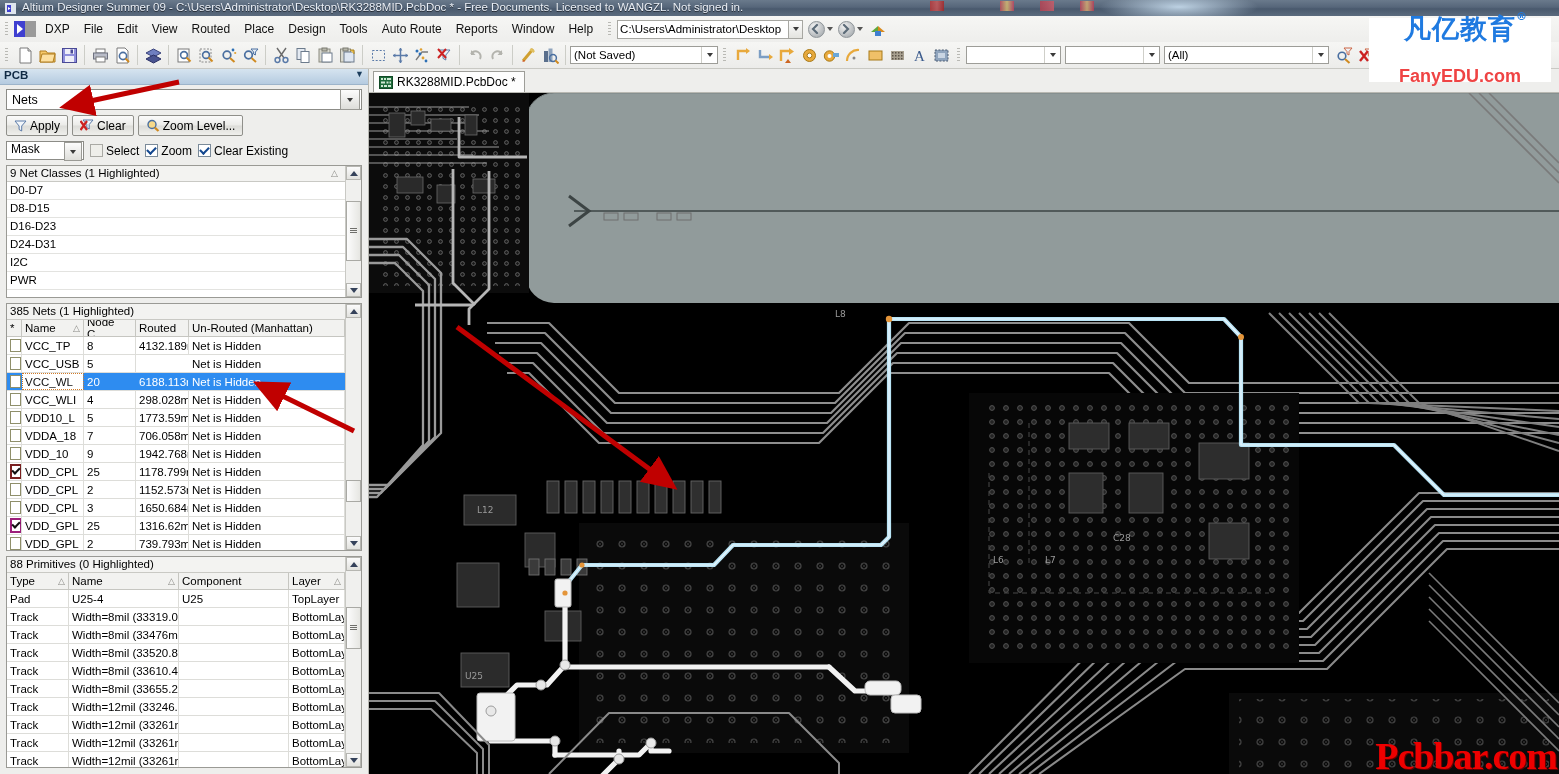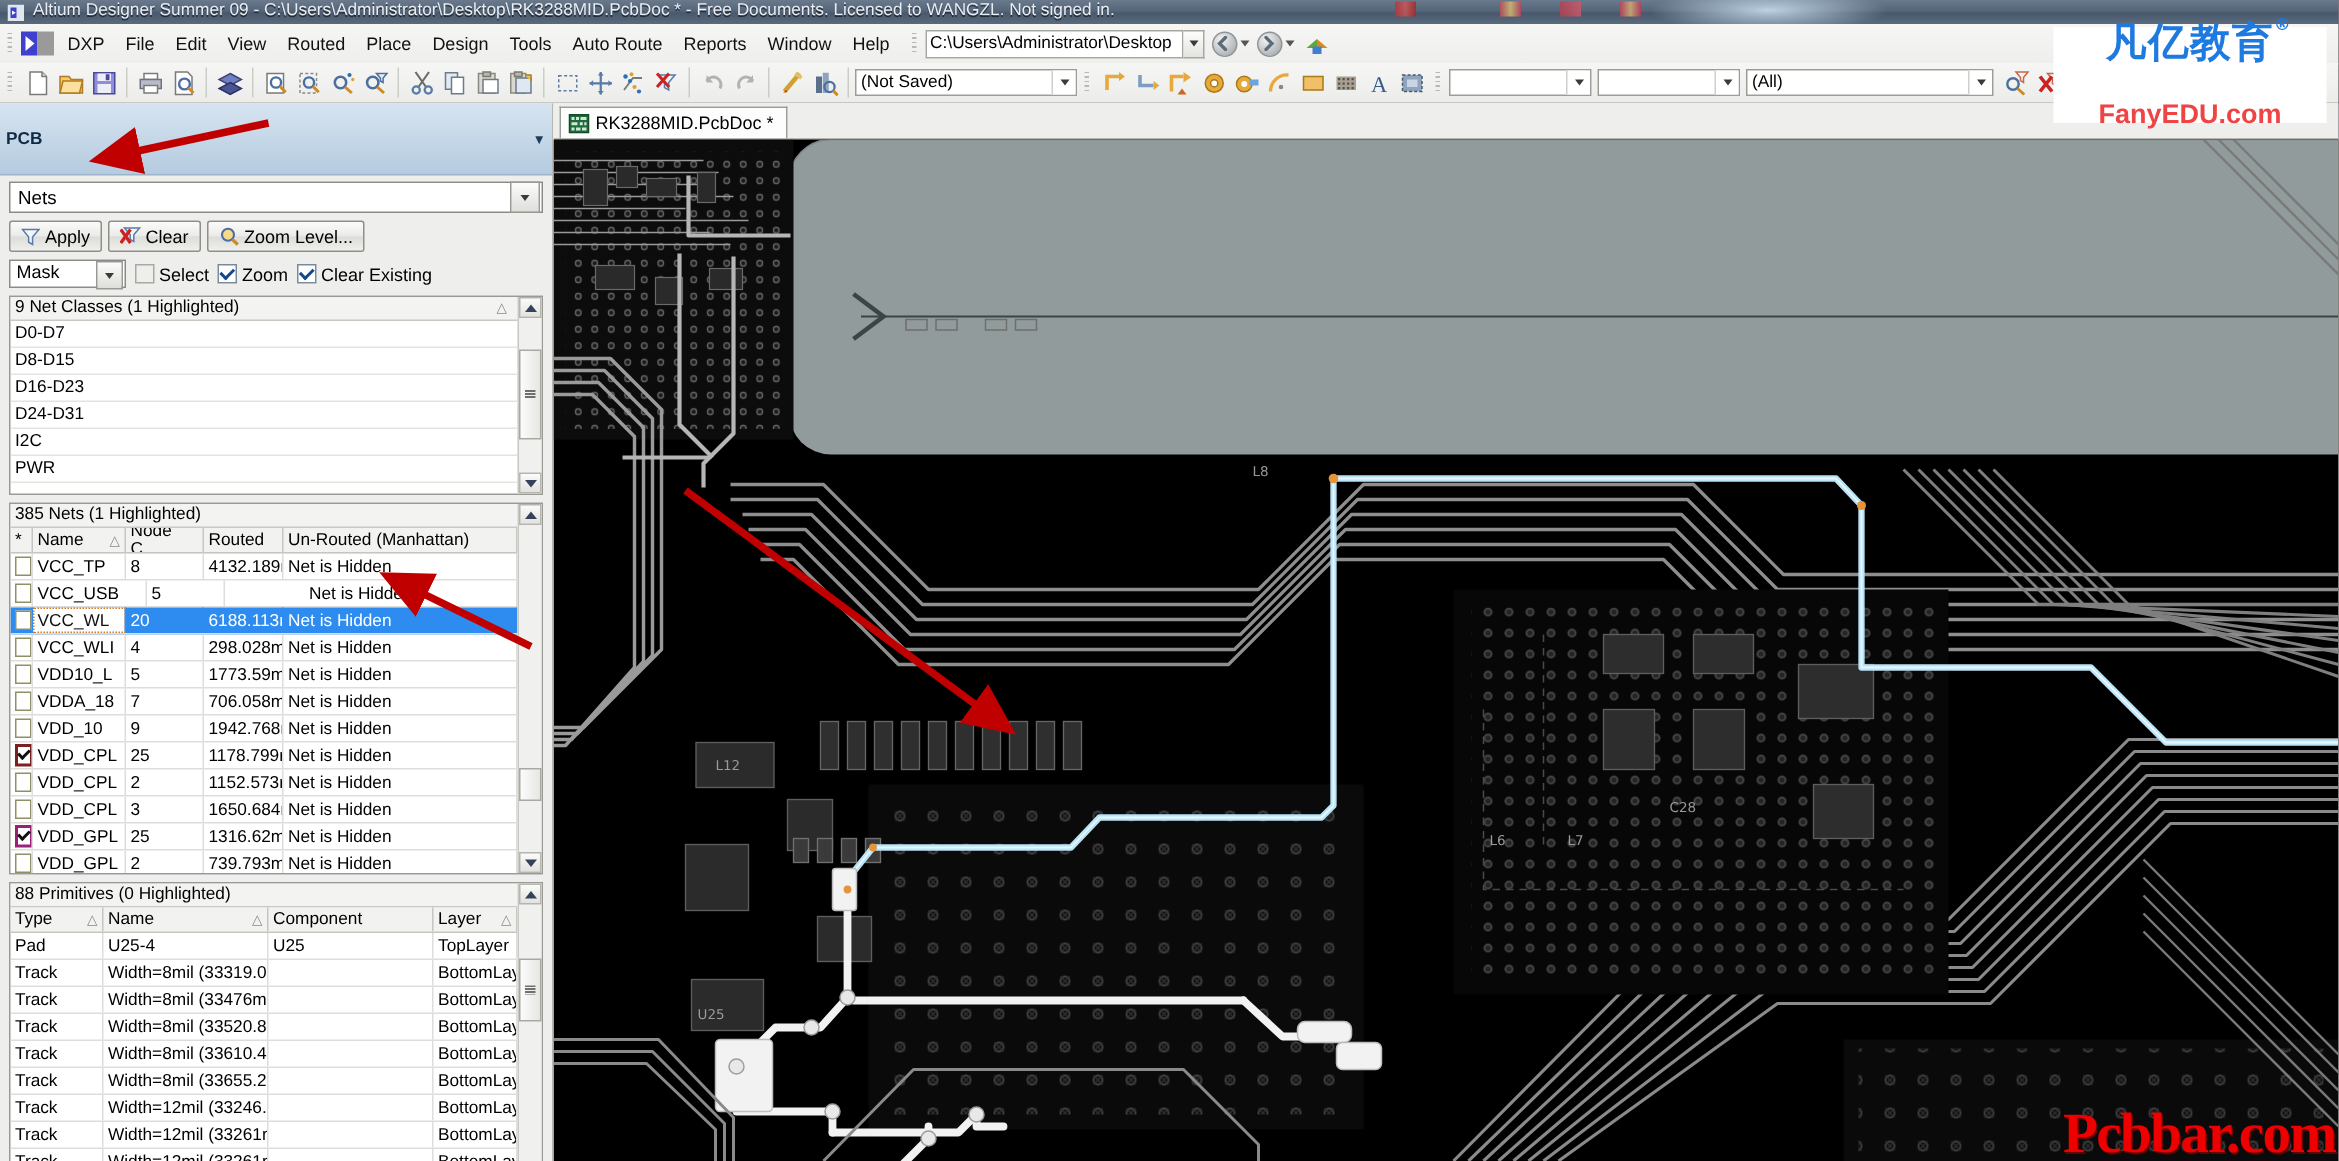--- a/index.html
+++ b/index.html
@@ -86,22 +86,22 @@
   .combo .cb-btn{width:15px;height:16px;display:flex;align-items:center;justify-content:center;
     border-left:1px solid #cfcfc9;background:#fff;}
 
   
   .panel{
     position:absolute;left:0;top:69px;width:368px;height:705px;
     background:#eeeeec;border-right:1px solid #b8b8b2;
   }
   .panel-header{
     height:15px;background:linear-gradient(to bottom,#d6e4f0,#b5cbe0);
-    border-bottom:1px solid #9db4ca;display:flex;align-items:center;
-    padding:16px 4px;font-weight:bold;font-size:11.5px;color:#102a44;
+    border-bottom:1px solid #9db4ca;display:flex;
+    padding:0 4px;font-weight:bold;font-size:11.5px;color:#102a44;
     justify-content:space-between;
   }
   .panel-body{padding:4px 6px 0 6px;}
   .sel-combo{
     height:21px;border:1px solid #8c8c87;background:#fff;display:flex;align-items:center;
     font-size:12.5px;padding-left:5px;margin-bottom:5px;box-sizing:border-box;
   }
   .sel-combo .cb-txt{flex:1;}
   .sel-combo .cb-btn{
     width:18px;height:19px;margin-right:1px;display:flex;align-items:center;justify-content:center;
@@ -645,21 +645,21 @@
                 </div>
                 <div class="gc" style="width: 62px;">VCC_TP</div>
                 <div class="gc" style="width: 52px;">8</div>
                 <div class="gc" style="width: 53px;">4132.189r</div>
                 <div class="gc" style="flex: 1 1 0%;">Net is Hidden</div>
               </div>
               <div class="grid-row">
                 <div class="gc" style="width: 15px; justify-content: center;">
                   <span class="cellchk"></span>
                 </div>
-                <div class="gc" style="width: 76px; text-align: center;">VCC_USB</div>
+                <div class="gc" style="width: 62px; text-align: center;">VCC_USB</div>
                 <div class="gc" style="width: 52px;">5</div>
                 <div class="gc" style="width: 53px; margin-top: 38px;">2414.711r</div>
                 <div class="gc" style="flex: 1 1 0%;">Net is Hidden</div>
               </div>
               <div class="grid-row sel">
                 <div class="gc" style="width: 15px; justify-content: center;">
                   <span class="cellchk"></span>
                 </div>
                 <div class="gc focus-cell" style="width: 62px;">VCC_WL</div>
                 <div class="gc" style="width: 52px;">20</div>

